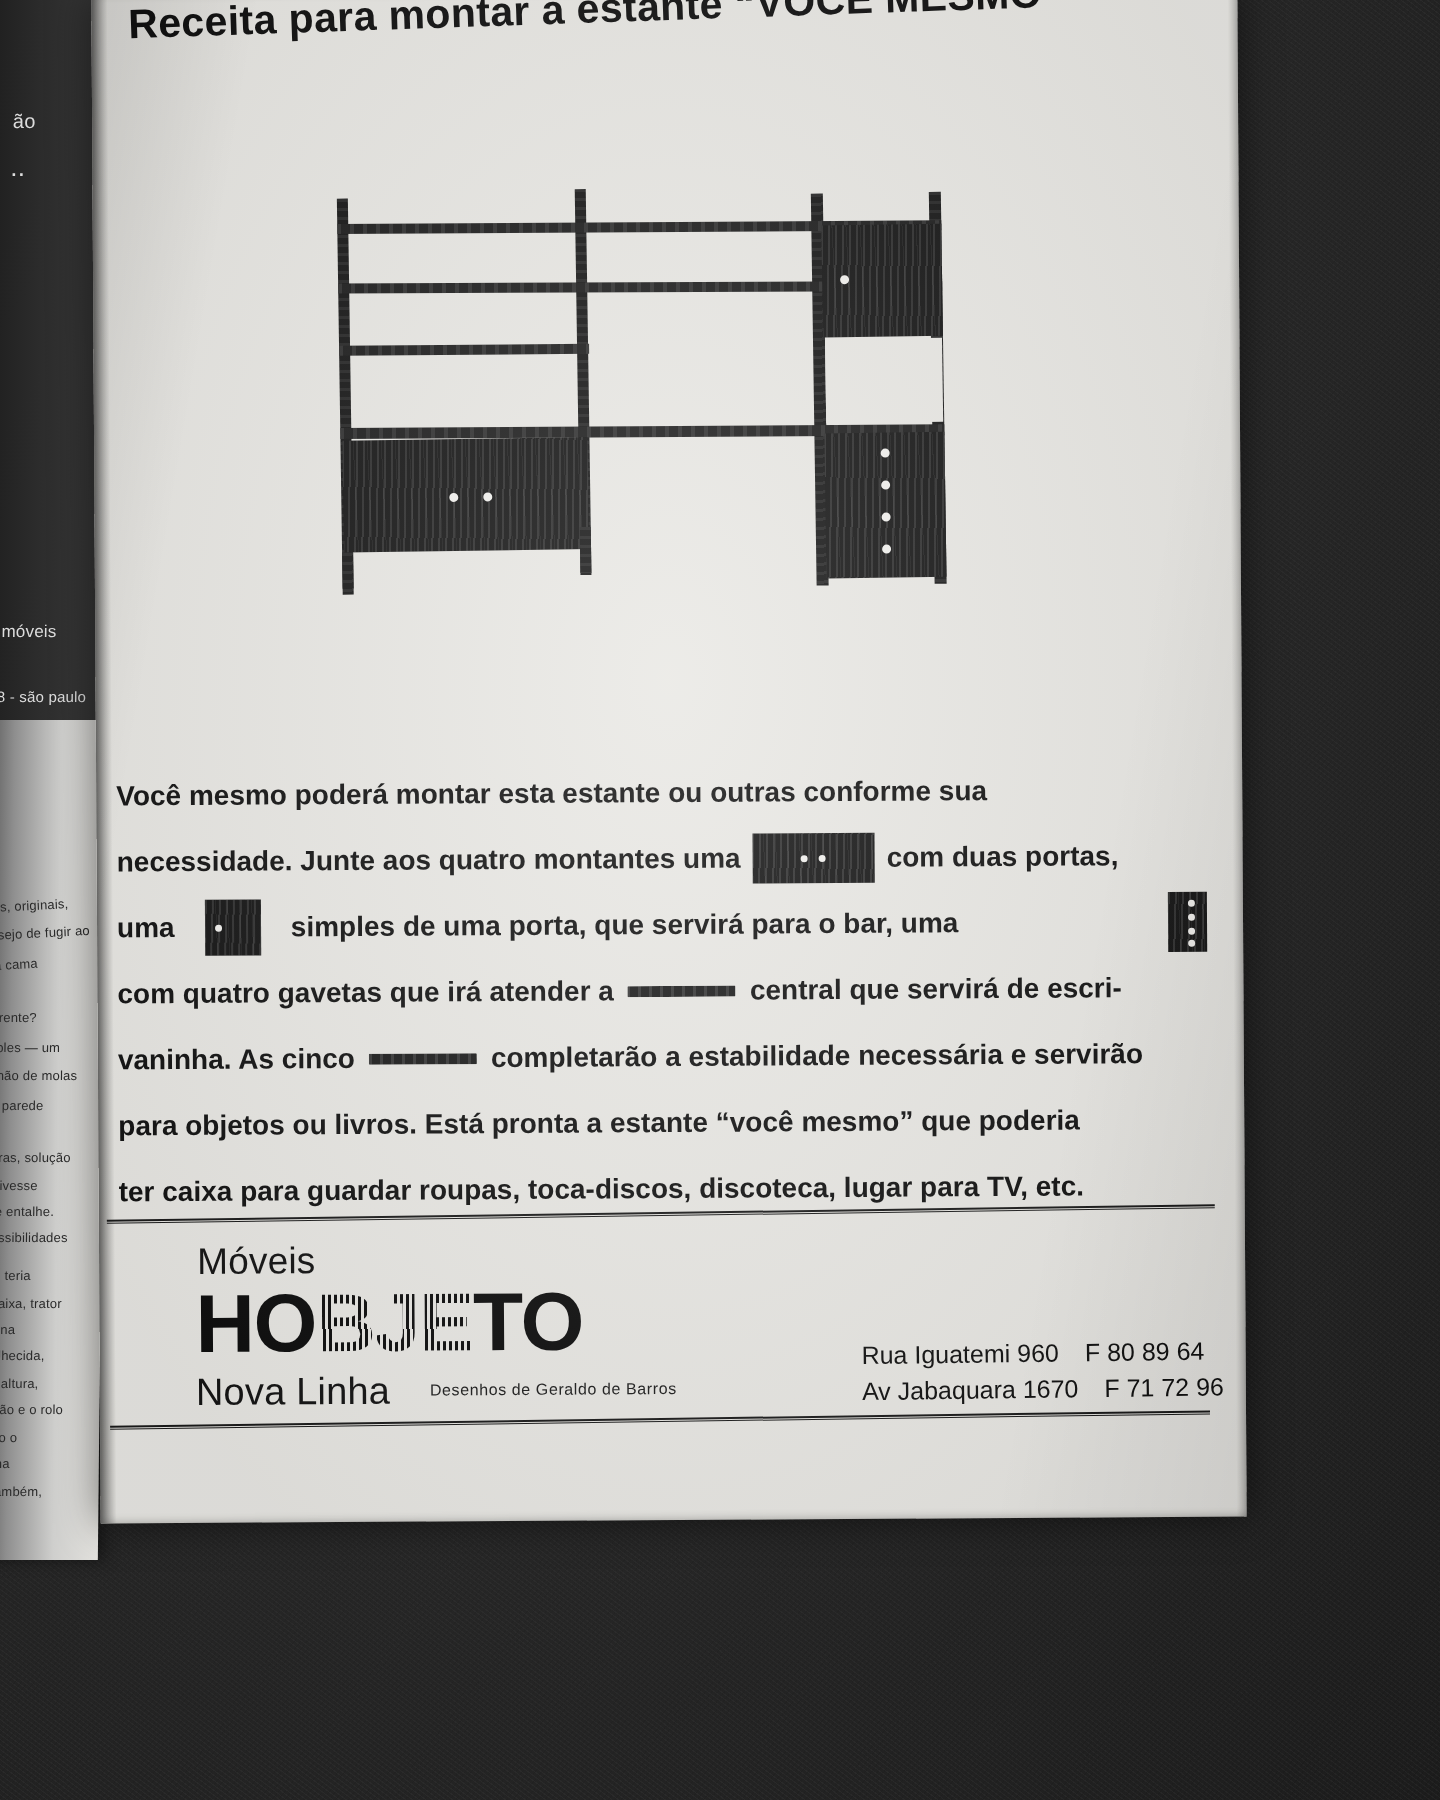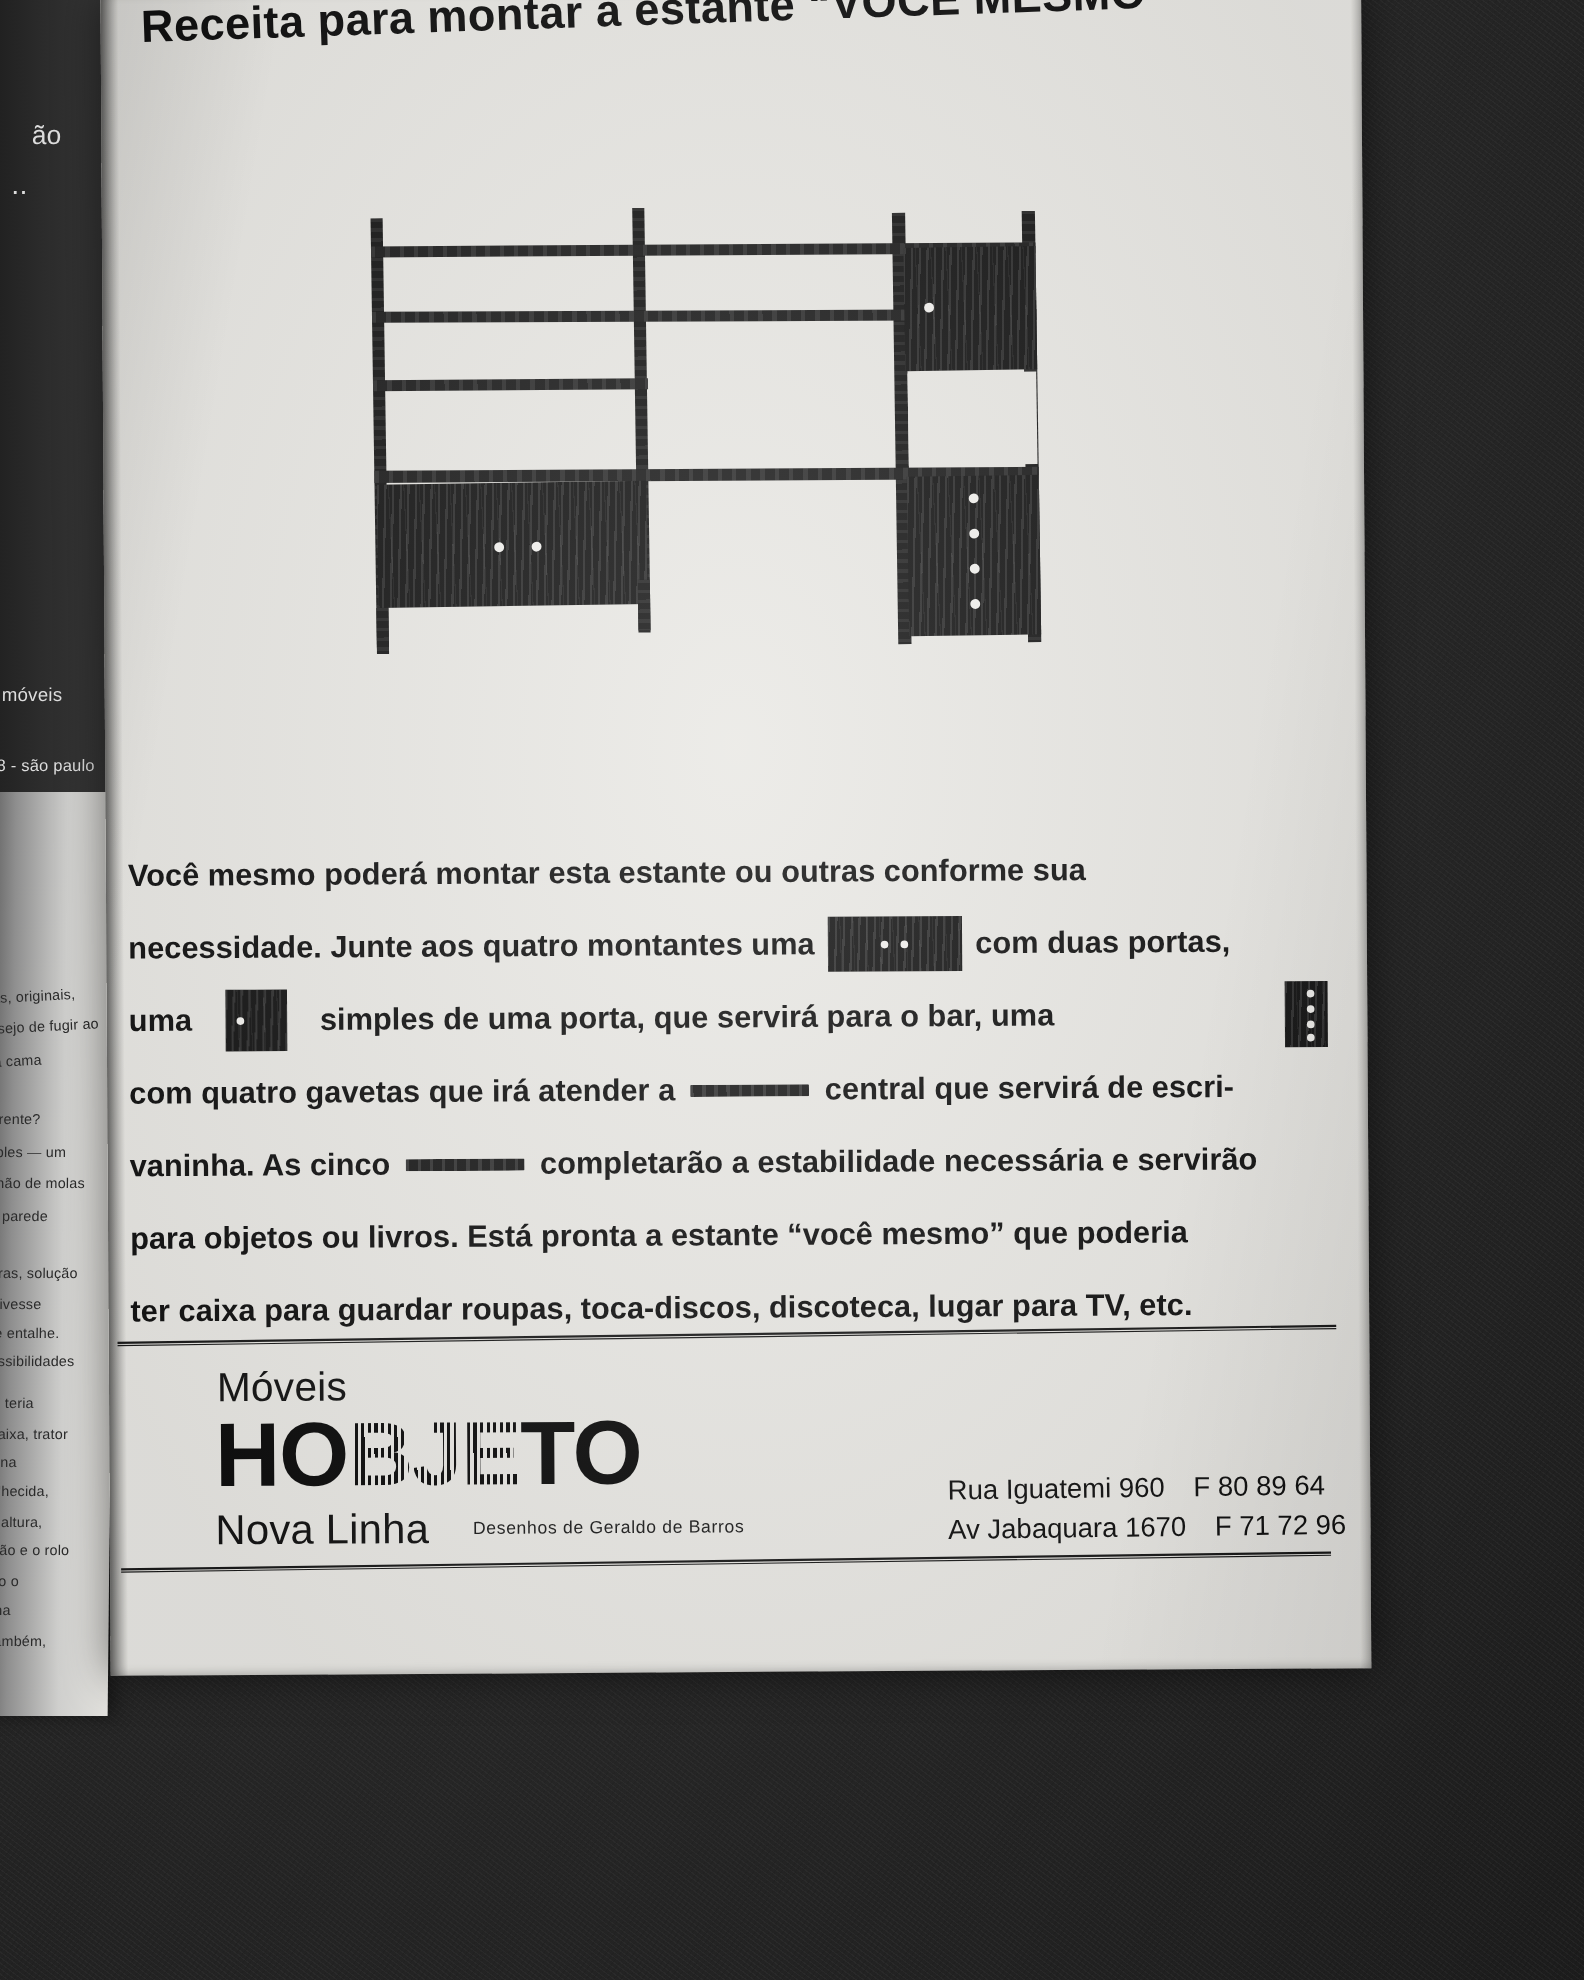--- a/index.html
+++ b/index.html
@@ -223,21 +223,21 @@
   #address .addr-line { white-space: nowrap; }
   #address .phone { margin-left: 26px; }
 </style>
 </head>
 <body>
 
 <div id="desk"></div>
 
 <div id="left-page">
   <div class="lp-dark"></div>
-  <div class="lp-text" style="left:34px; top:110px; font-size:24px;">ão</div>
+  <div class="lp-text" style="left:18px; top:110px; font-size:20px;">ão</div>
   <div class="lp-text" style="left:16px; top:152px; font-size:26px;">..</div>
   <div class="lp-text" style="left:12px; top:622px; font-size:17px;">móveis</div>
   <div class="lp-text" style="left:8px; top:688px; font-size:15px;">8 - são paulo</div>
 
   <div class="lp-text dark-on-light" style="left:6px; top:900px; font-size:13px; transform:rotate(-3deg);">as, originais,</div>
   <div class="lp-text dark-on-light" style="left:4px; top:928px; font-size:13px; transform:rotate(-3deg);">esejo de fugir ao</div>
   <div class="lp-text dark-on-light" style="left:8px; top:958px; font-size:13px; transform:rotate(-3deg);">a cama</div>
   <div class="lp-text dark-on-light" style="left:2px; top:1010px; font-size:13px;">ferente?</div>
   <div class="lp-text dark-on-light" style="left:0px; top:1040px; font-size:13px;">mples — um</div>
   <div class="lp-text dark-on-light" style="left:2px; top:1068px; font-size:13px;">lchão de molas</div>

